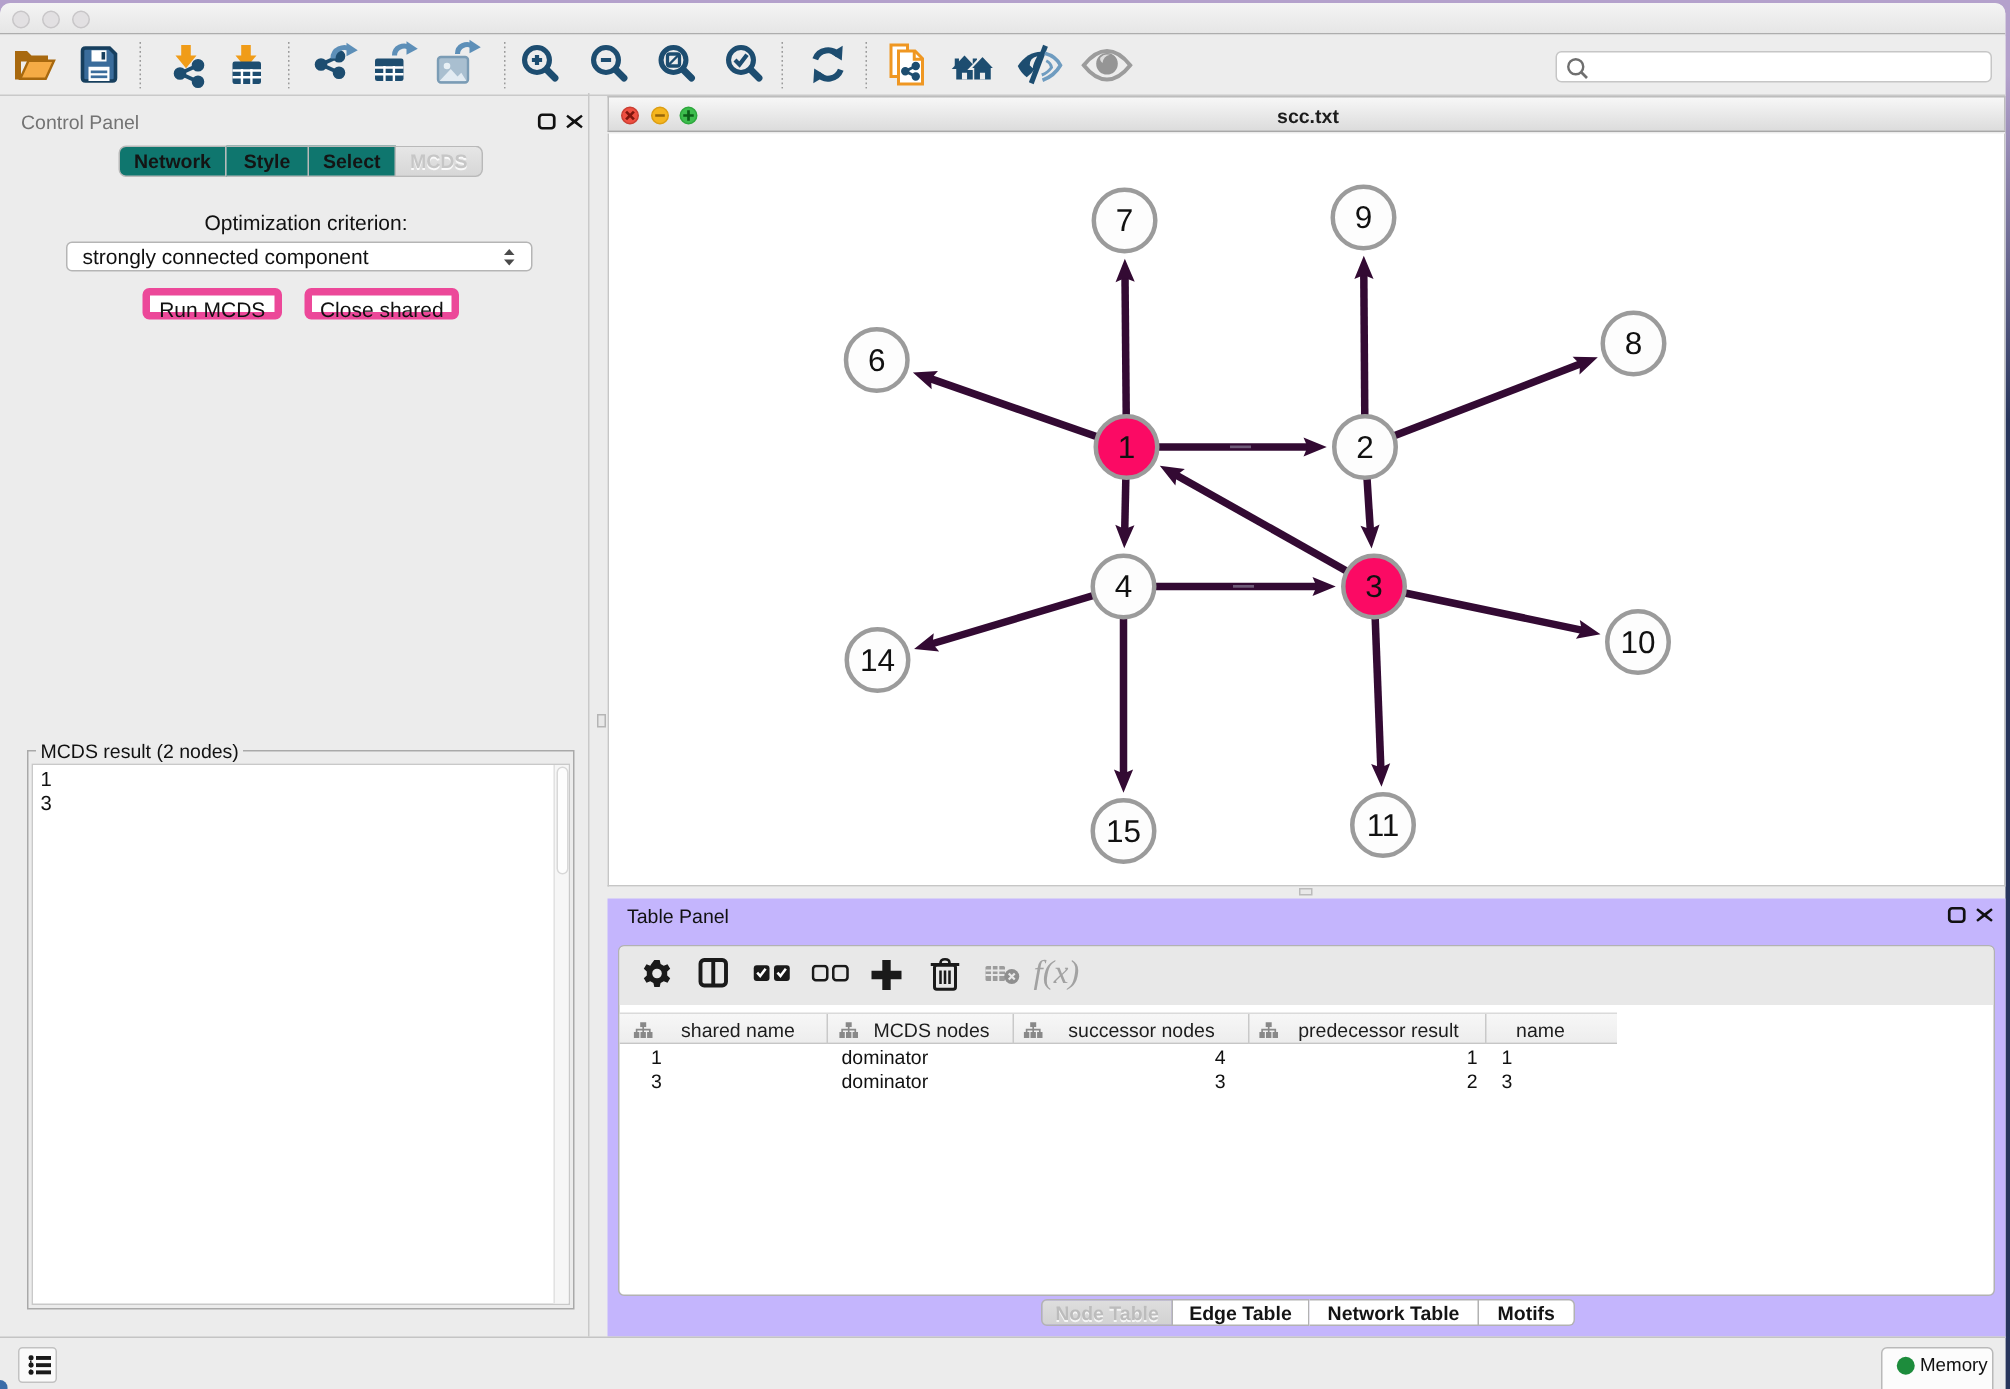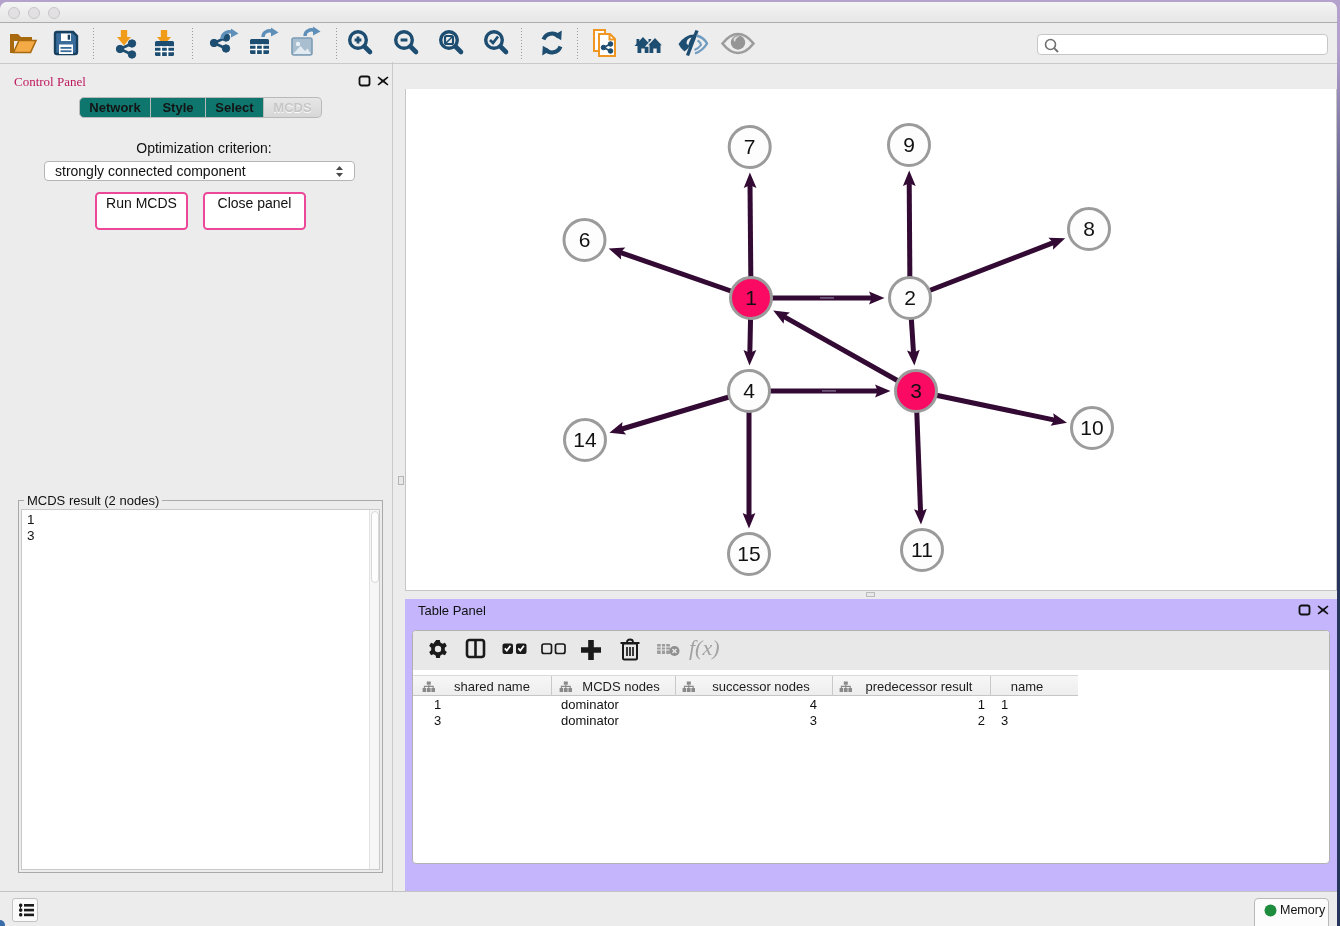--- a/index.html
+++ b/index.html
@@ -18,34 +18,34 @@
   #toolbar { position:absolute; left:0; top:22px; width:1337px; height:40px;
              background:#ededed; border-bottom:1px solid #c9c9c9; }
   .tsep { position:absolute; top:4px; height:31px; width:1px;
           background-image:linear-gradient(#9a9a9a 33%, rgba(255,255,255,0) 0%);
           background-size:1px 3px; }
   .ticon { position:absolute; top:2px; }
   #searchbox { position:absolute; left:1037px; top:10px; width:291px; height:21px;
                background:#fff; border:1px solid #c6c6c6; border-radius:4px; }
   
   #cpanel { position:absolute; left:0; top:62px; width:392px; height:828px; background:#ececec; }
-  #cptitle { position:absolute; left:14px; top:10px; font-size:13px; color:#be185d;font-family:Liberation Serif, serif; }
+  #cptitle { position:absolute; left:14px; top:10px; font-size:13px; color:#737373; }
   .tabs { position:absolute; display:flex; height:21px; }
   .tab { height:21px; line-height:20px; text-align:center; font-size:13px; font-weight:bold;
          color:#141414; background:#0f766e; border:1px solid #b9b9b9; border-left:none; }
   .tab.first { border-left:1px solid #b9b9b9; border-radius:5px 0 0 5px; }
   .tab.last { border-radius:0 5px 5px 0; }
   .tab.sel { background:linear-gradient(#e6e6e6,#d7d7d7); color:#c6c6c6;
              text-shadow:0 1px 0 #fafafa; }
   #optlabel { position:absolute; left:0; top:76px; width:392px; text-align:center;
               font-size:14px; color:#111;padding-left:16px; }
   #dropdown { position:absolute; left:44px; top:97px; width:311px; height:20px; background:#fff;
               border:1px solid #b5b5b5; border-radius:4px; font-size:14px; color:#111;
               line-height:19px; padding-left:10px; }
-  .btn { position:absolute; height:38px; background:#fff; border:2px solid #ec4899;
+  .btn { position:absolute; height:21px; background:#fff; border:5px solid #ec4899;
          border-radius:4.5px; font-size:14px; color:#111; text-align:center; line-height:19px; }
   #mcdsbox { position:absolute; left:18px; top:436px; width:365px; height:373px;
              border:1px solid #a9a9a9; }
   #mcdslabel { position:absolute; left:5px; top:-8px; background:#ececec; padding:0 3px;
                font-size:13px; color:#111; }
   #mcdstext { position:absolute; left:2px; top:8px; width:359px; height:361px; background:#fff;
               border:1px solid #c9c9c9; font-size:13.5px; color:#111; line-height:16px;
               padding:2px 0 0 5px; }
   #mcdsscroll { position:absolute; right:0px; top:0px; width:10px; height:359px;
                 background:#f6f6f6; border-left:1px solid #e2e2e2; }
@@ -253,34 +253,52 @@
       <div class="tab last sel" style="width:58px">MCDS</div>
     </div>
     <div id="optlabel">Optimization criterion:</div>
     <div id="dropdown">strongly connected component
       <svg width="10" height="14" style="position:absolute;right:9px;top:3px">
         <path d="M1 5 L4.5 1 L8 5 Z" fill="#4a4a4a"></path>
         <path d="M1 8 L4.5 12 L8 8 Z" fill="#4a4a4a"></path>
       </svg>
     </div>
     <div class="btn" style="left:95px;top:128px;width:93px">Run MCDS</div>
-    <div class="btn" style="left:203px;top:128px;width:103px">Close panel</div>
+    <div class="btn" style="left:203px;top:128px;width:103px">Close shared</div>
     <div id="mcdsbox">
       <div id="mcdslabel">MCDS result (2 nodes)</div>
       <div id="mcdstext">1<br>3
         <div id="mcdsscroll">
             <div style="position:absolute;left:1px;top:1px;width:8px;height:72px;background:#fdfdfd;border:1px solid #d8d8d8;border-radius:4px"></div>
           </div>
       </div>
     </div>
   </div>
   <div id="vsplit"></div>
   <div style="position:absolute;left:392px;top:60px;width:1px;height:830px;background:#c9c9c9"></div>
   <div style="position:absolute;left:398px;top:474px;width:6px;height:9px;background:#e8e8e8;border:1px solid #b5b5b5"></div>
   <div id="netwin">
+    <div id="nettitle">
+      <div class="mbtn" style="left:8px;background:#ee4f41;border:1px solid #ca3e32">
+        <svg width="10" height="10">
+            <path d="M2.4 2.4 L7.6 7.6 M7.6 2.4 L2.4 7.6" stroke="#7e150d" stroke-width="1.8"></path>
+          </svg>
+      </div>
+      <div class="mbtn" style="left:28px;background:#f5b51e;border:1px solid #dc9e12">
+        <svg width="10" height="10">
+            <path d="M1.8 5 L8.2 5" stroke="#96660a" stroke-width="1.8"></path>
+          </svg>
+      </div>
+      <div class="mbtn" style="left:47px;background:#3dbd4d;border:1px solid #2da73c">
+        <svg width="10" height="10">
+            <path d="M5 1.5 L5 8.5 M1.5 5 L8.5 5" stroke="#0c5d18" stroke-width="1.8"></path>
+          </svg>
+      </div>
+      <div id="nettitletext">scc.txt</div>
+    </div>
     <div id="netbody">
       <svg width="930" height="501" style="position:absolute;left:0;top:0">
 <line x1="345.0" y1="209.0" x2="344.0" y2="94.8" stroke="#330a33" stroke-width="5"></line>
 <polygon points="343.9,83.5 350.5,98.9 344.0,96.3 337.7,99.1" fill="#330a33"></polygon>
 <line x1="345.0" y1="209.0" x2="213.3" y2="163.1" stroke="#330a33" stroke-width="5"></line>
 <polygon points="202.6,159.4 219.3,158.4 214.7,163.6 215.1,170.5" fill="#330a33"></polygon>
 <line x1="345.0" y1="209.0" x2="467.2" y2="209.0" stroke="#330a33" stroke-width="5"></line>
 <polygon points="478.5,209.0 463.0,215.4 465.7,209.0 463.0,202.6" fill="#330a33"></polygon>
 <line x1="345.0" y1="209.0" x2="343.8" y2="265.2" stroke="#330a33" stroke-width="5"></line>
 <polygon points="343.5,276.5 337.5,260.9 343.8,263.7 350.3,261.1" fill="#330a33"></polygon>
@@ -435,20 +453,26 @@
       <div class="trow" style="left:148px;top:66px">dominator</div>
       <div class="trow" style="left:261px;top:66px;width:143px;text-align:right">4</div>
       <div class="trow" style="left:419px;top:66px;width:153px;text-align:right">1</div>
       <div class="trow" style="left:588px;top:66px">1</div>
       <div class="trow" style="left:21px;top:82px">3</div>
       <div class="trow" style="left:148px;top:82px">dominator</div>
       <div class="trow" style="left:261px;top:82px;width:143px;text-align:right">3</div>
       <div class="trow" style="left:419px;top:82px;width:153px;text-align:right">2</div>
       <div class="trow" style="left:588px;top:82px">3</div>
     </div>
+    <div class="btabs">
+      <div class="btab first sel" style="width:88px">Node Table</div>
+      <div class="btab" style="width:91px">Edge Table</div>
+      <div class="btab" style="width:113px">Network Table</div>
+      <div class="btab last" style="width:64px">Motifs</div>
+    </div>
   </div>
   <div id="statusbar">
     <div id="listbtn">
       <svg width="18" height="16" style="position:absolute;left:4px;top:3px">
         <line x1="3.5" y1="2" x2="3.5" y2="14" stroke="#1a1a1a" stroke-width="1" stroke-dasharray="1.5,1.5"></line>
         <g fill="#1a1a1a">
           <rect x="2" y="1.5" width="3.4" height="3.4" rx="1.5"></rect>
             <rect x="7" y="2" width="10" height="2.6"></rect>
           <rect x="2" y="6.3" width="3.4" height="3.4" rx="1.5"></rect>
             <rect x="7" y="6.8" width="10" height="2.6"></rect>

